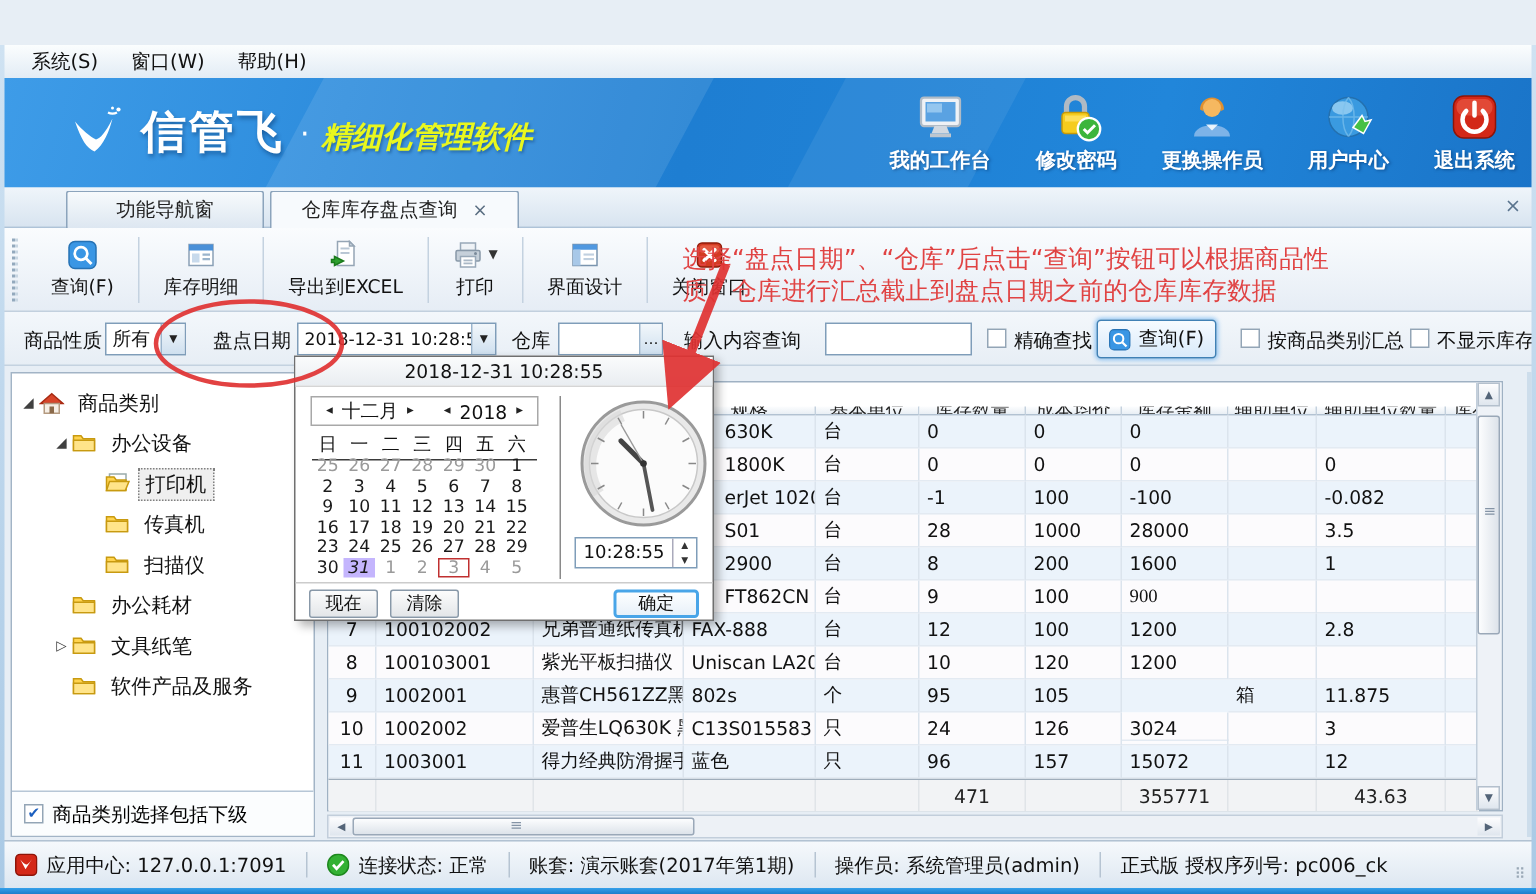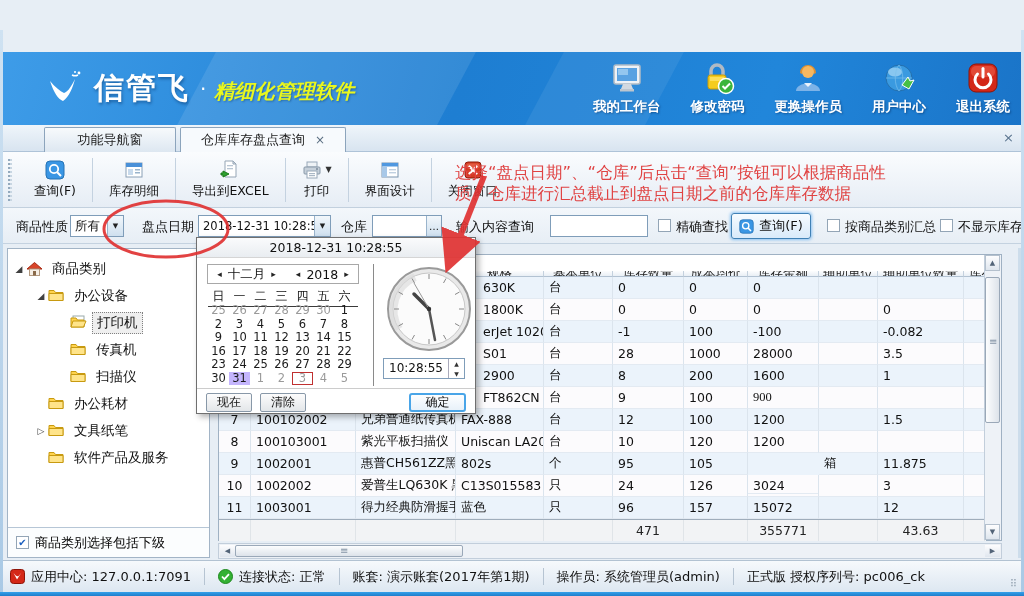--- a/index.html
+++ b/index.html
@@ -112,21 +112,21 @@
 .dp { position:absolute; left:196px; top:237px; width:280px; height:177px; background:#fff; border:1px solid #6f6f6f; box-shadow:3px 3px 6px rgba(0,0,0,.3); z-index:50; font-size:12px; color:#111; }
 .dp-title { height:20px; line-height:20px; text-align:center; background:linear-gradient(#fafbfc,#e9edf1); border-bottom:1px solid #d5d5d5; font-size:12.5px; }
 .dp-nav { position:absolute; left:10px; top:26px; width:152px; height:20px; border:1px solid #a8a8a8; display:flex; align-items:center; justify-content:center; gap:6px; font-size:12.5px; }
 .dp-arrow { font-size:9px; color:#222; }
 .dp-dayhdr { position:absolute; left:11px; top:50px; width:150px; display:flex; border-bottom:1px solid #3a3a3a; padding-bottom:1px; }
 .dp-dh { width:21px; text-align:center; font-size:12px; }
 .dp-weeks { position:absolute; left:11px; top:66px; width:150px; }
 .dp-wrow { display:flex; height:13.5px; }
 .dp-day { width:21px; height:13px; font-size:11.5px; text-align:center; line-height:13px; color:#1a1a1a; }
 .dp-muted { color:#9a9a9a; }
-.dp-sel { background:#c4b5fd; }
+.dp-sel { background:#c4b5fd;font-style:italic; }
 .dp-today { outline:1px solid #c03030; outline-offset:-1px; }
 .dp-vline { position:absolute; left:176px; top:26px; height:122px; width:1px; background:#8a8a8a; }
 .dp-clock { position:absolute; left:188px; top:27px; }
 .dp-time { position:absolute; left:186px; top:120px; width:82px; height:21px; border:1px solid #7f9db9; background:#fff; display:flex; }
 .dp-time-text { flex:1; padding:2px 0 0 5px; font-size:12px; }
 .dp-spin { width:16px; border-left:1px solid #aab; display:flex; flex-direction:column; }
 .dp-spin span { flex:1; font-size:6px; color:#333; text-align:center; line-height:9px; }
 .dp-hr { position:absolute; left:0; right:0; top:150px; height:1px; background:#cccccc; }
 .dp-btn { position:absolute; top:155px; height:19px; border:1px solid #8898a8; border-radius:2px; background:linear-gradient(#fcfcfc,#e3e6e9); font-size:12px; display:flex; align-items:center; justify-content:center; }
 .dp-now { left:9px; width:46px; }
@@ -138,20 +138,25 @@
 .sb-seg { display:flex; align-items:center; gap:6px; white-space:nowrap; }
 .sb-sep { width:1px; height:17px; background:#b6c4d2; margin:0 13px; }
 .sb-grip { position:absolute; right:6px; bottom:3px; color:#9aa8b6; font-size:10px; letter-spacing:1px; }
 </style>
 </head>
 <body>
 
 <div class="window">
 
 
+  <div class="menubar">
+    <span class="menu-item">系统(S)</span>
+    <span class="menu-item">窗口(W)</span>
+    <span class="menu-item">帮助(H)</span>
+  </div>
 
   <div class="banner">
     <div class="banner-inner">
       <svg class="brand-mark" viewBox="0 0 44 44">
         <path d="M8 14 C12 26 16 32 21 34 C27 30 31 20 33 12 C28 22 25 25 22 26 C18 24 13 20 8 14 Z" fill="#fff"></path>
         <path d="M30 8 C32 9 34 9 36 8" stroke="#fff" stroke-width="1.5" fill="none"></path>
         <circle cx="37" cy="6" r="1.4" fill="#fff"></circle>
           <circle cx="33" cy="5" r="1" fill="#fff"></circle>
       </svg>
       <span class="brand-name">信管飞</span>
@@ -511,21 +516,21 @@
         <div class="g-row row-a">
           <div class="g-cell c-center" style="width: 32px;">7</div>
           <div class="g-cell" style="width: 105px;">100102002</div>
           <div class="g-cell" style="width: 100px;">兄弟普通纸传真机</div>
           <div class="g-cell" style="width: 88px;">FAX-888</div>
           <div class="g-cell" style="width: 69px;">台</div>
           <div class="g-cell" style="width: 71px;">12</div>
           <div class="g-cell" style="width: 64px;">100</div>
           <div class="g-cell" style="width: 71px;">1200</div>
           <div class="g-cell" style="width: 59px;"></div>
-          <div class="g-cell" style="width: 86px;">1.5</div>
+          <div class="g-cell" style="width: 86px;">2.8</div>
           <div class="g-cell" style="width: 21px;"></div>
         </div>
         <div class="g-row row-b">
           <div class="g-cell c-center" style="width: 32px;">8</div>
           <div class="g-cell" style="width: 105px;">100103001</div>
           <div class="g-cell" style="width: 100px;">紫光平板扫描仪</div>
           <div class="g-cell" style="width: 88px;">Uniscan LA2000</div>
           <div class="g-cell" style="width: 69px;">台</div>
           <div class="g-cell" style="width: 71px;">10</div>
           <div class="g-cell" style="width: 64px;">120</div>

